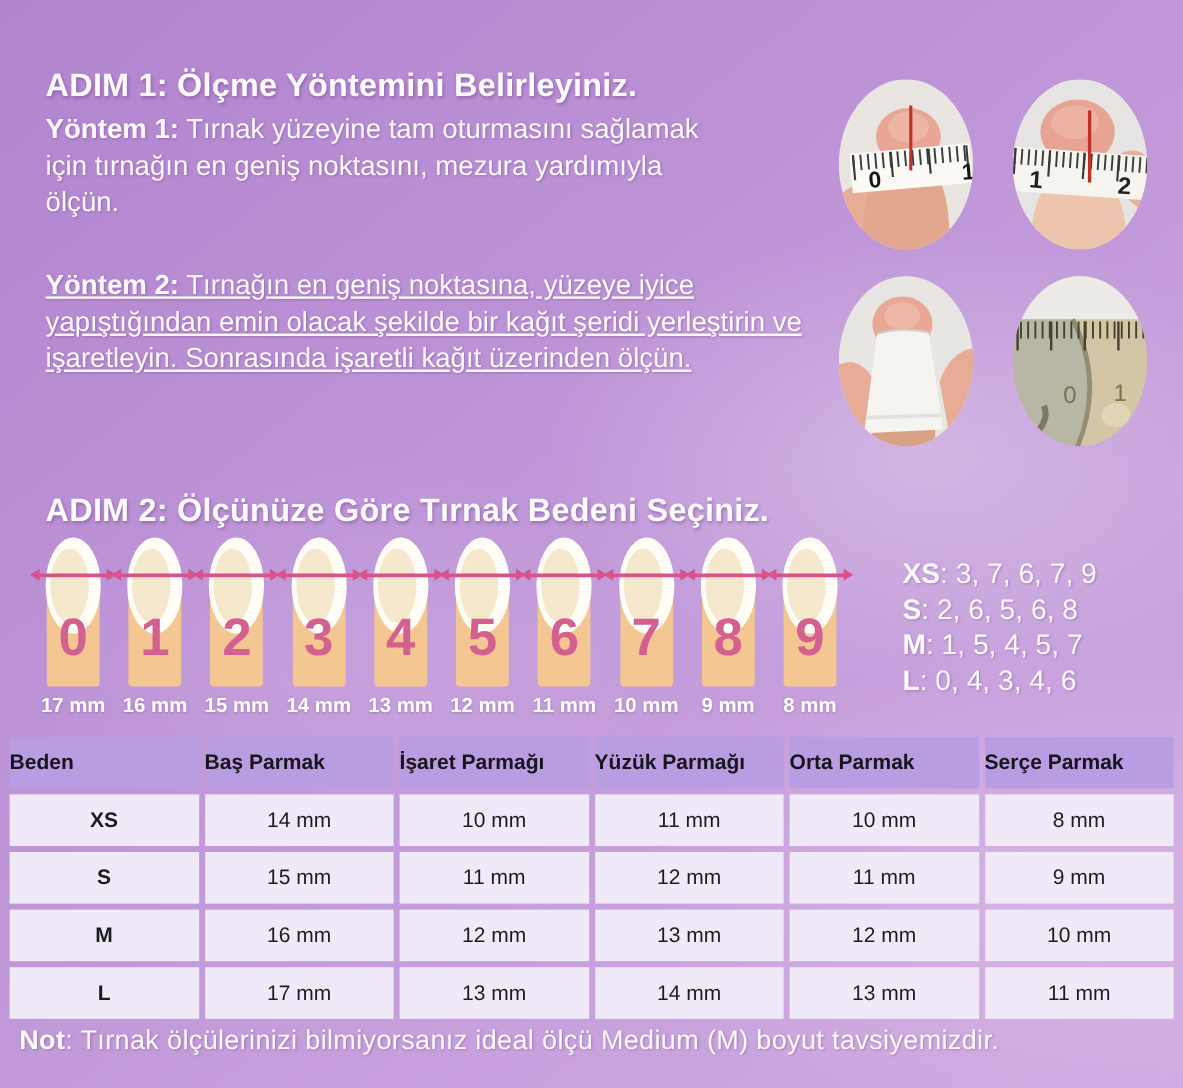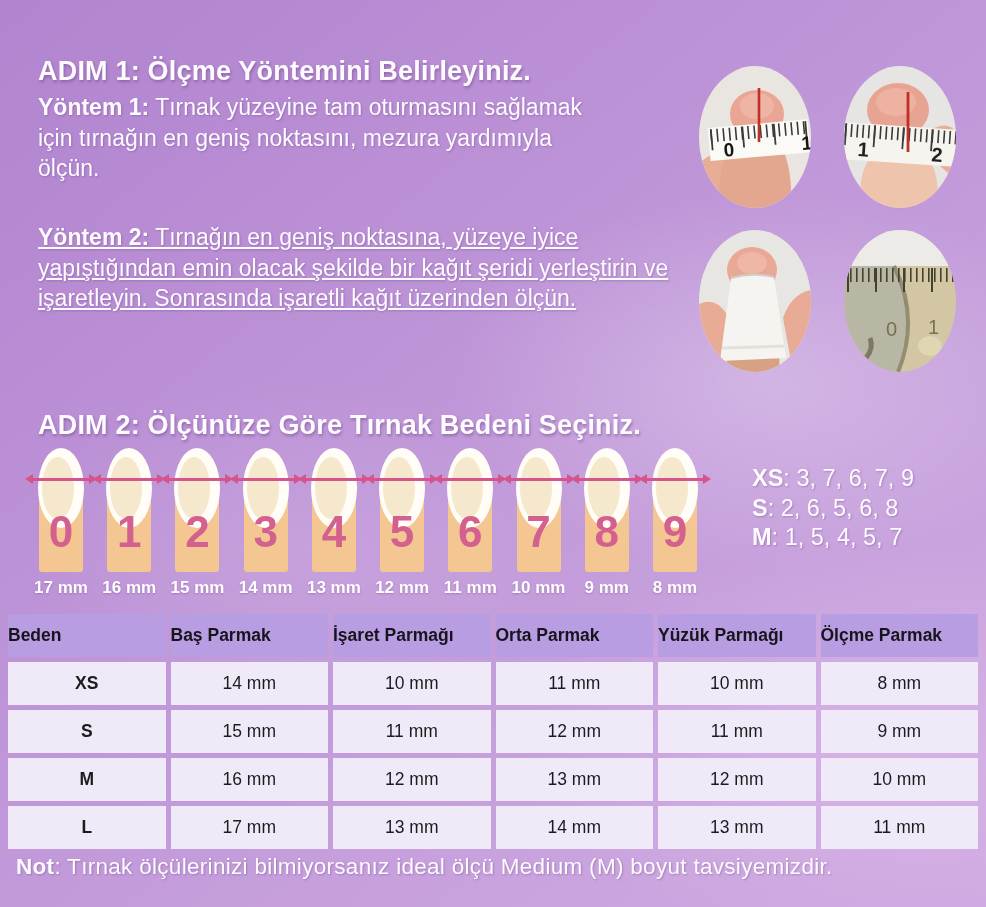--- a/index.html
+++ b/index.html
@@ -284,29 +284,30 @@
       </div>
       <div class="mm-label">8 mm</div>
     </div>
 
   </div>
 
   <div class="legend">
     <div><span class="lbl">XS</span><span>: 3, 7, 6, 7, 9</span></div>
     <div><span class="lbl">S</span><span>: 2, 6, 5, 6, 8</span></div>
     <div><span class="lbl">M</span><span>: 1, 5, 4, 5, 7</span></div>
+    <div><span class="lbl">L</span><span>: 0, 4, 3, 4, 6</span></div>
   </div>
 
   <div class="size-table">
     <div class="th">Beden</div>
     <div class="th">Baş Parmak</div>
     <div class="th">İşaret Parmağı</div>
+    <div class="th">Yüzük Parmağı</div>
     <div class="th">Orta Parmak</div>
-    <div class="th">Yüzük Parmağı</div>
-    <div class="th">Ölçme Parmak</div>
+    <div class="th">Serçe Parmak</div>
 
     <div class="td size">XS</div>
     <div class="td">14 mm</div>
     <div class="td">10 mm</div>
     <div class="td">11 mm</div>
     <div class="td">10 mm</div>
     <div class="td">8 mm</div>
 
     <div class="td size">S</div>
     <div class="td">15 mm</div>

